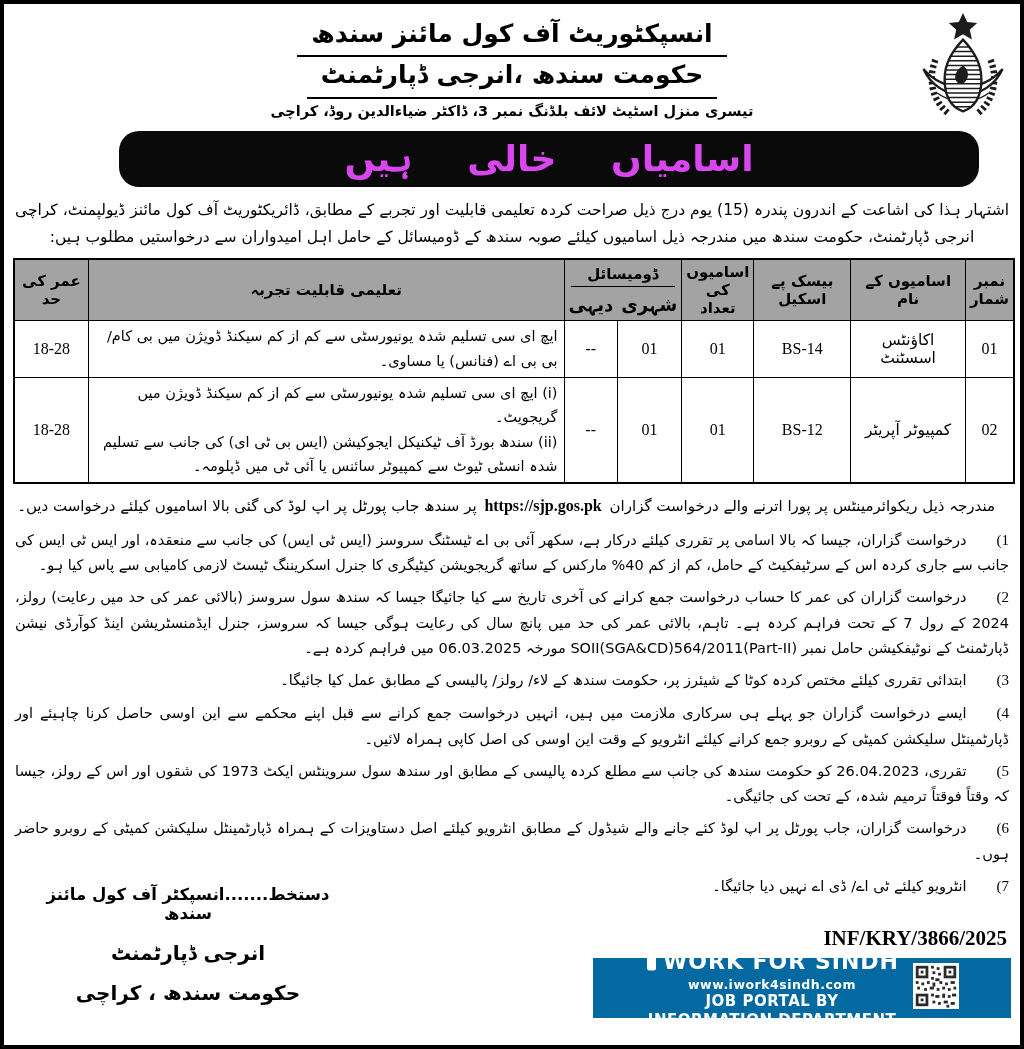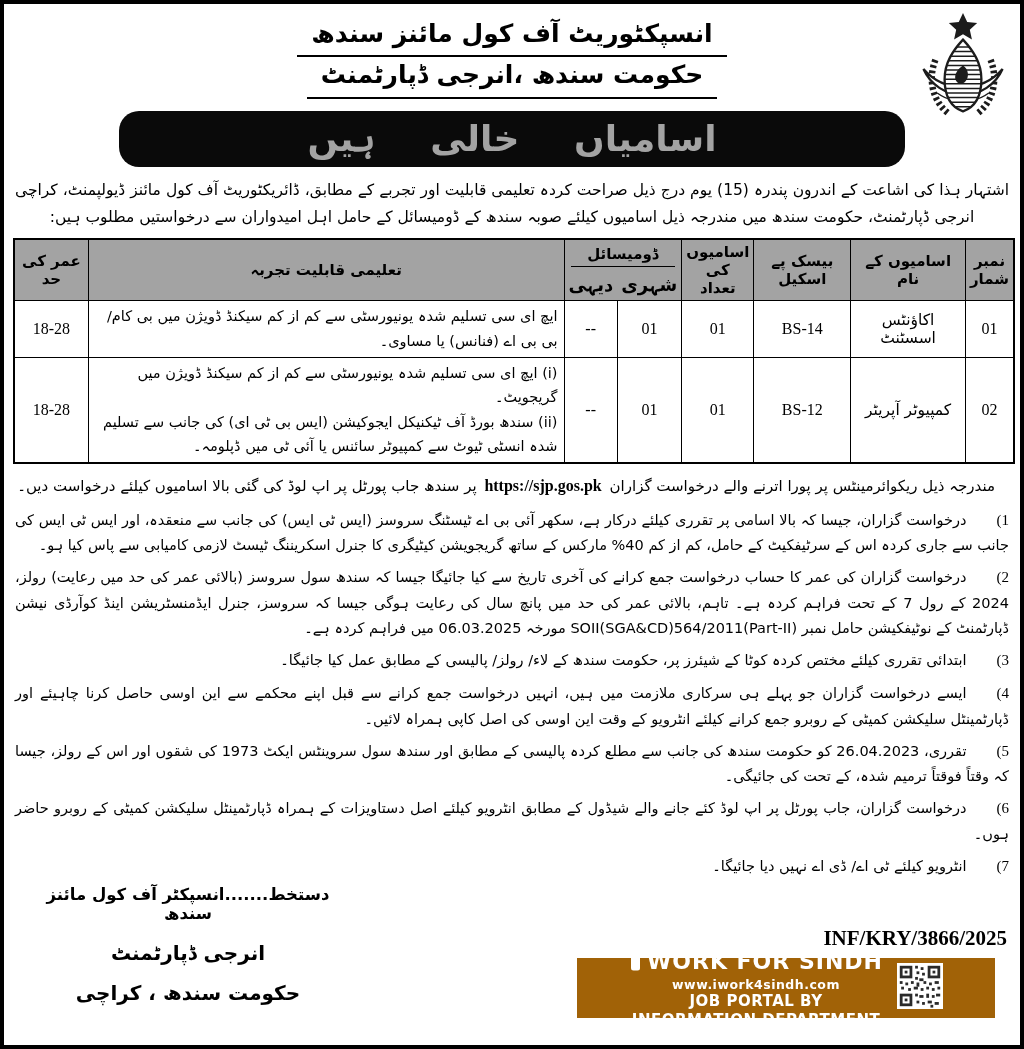--- a/index.html
+++ b/index.html
@@ -12,22 +12,22 @@
   .header{ text-align:center; position:relative; padding-top:6px; }
   .hline{ display:block; }
   .htitle{
     display:inline-block; font-size:25px; font-weight:bold; line-height:1.45;
     border-bottom:2px solid #000; padding:0 14px 3px 14px; direction:rtl;
   }
   .haddr{ font-size:14.5px; font-weight:bold; margin-top:4px; direction:rtl; }
   .emblem{ position:absolute; top:2px; right:2px; }
   
   .vacancy-banner{
-    margin:12px 0 10px 106px; width:786px; height:56px; background:#0a0a0a;
-    border-radius:20px; color:#a3a3a3; display:flex; align-items:center; justify-content:center;
+    margin:12px 0 10px 106px; width:860px; height:56px; background:#0a0a0a;
+    border-radius:20px; color:#d946ef; display:flex; align-items:center; justify-content:center;
     direction:rtl;
   }
   .vacancy-banner span{ font-size:36px; font-weight:bold; word-spacing:42px; letter-spacing:2px; }
   
   .intro{
     direction:rtl; font-size:15.5px; line-height:1.8; text-align:justify;
     text-align-last:center; margin:2px 2px 6px 2px;
   }
   
   table{ width:1002px; border-collapse:collapse; direction:rtl; }
@@ -57,37 +57,38 @@
   .footer{ position:absolute; left:9px; right:9px; bottom:6px; height:166px; }
   .signature{ position:absolute; left:10px; top:12px; width:330px; text-align:center; direction:rtl; }
   .sig-line1{ font-size:16.5px; font-weight:bold; margin-bottom:18px; }
   .sig-line2{ font-size:20px; font-weight:bold; margin-bottom:16px; }
   .sig-line3{ font-size:20px; font-weight:bold; }
   .ref-no{
     position:absolute; right:4px; top:53px; font-family:"Liberation Serif", serif;
     font-weight:bold; font-size:21px;
   }
   .gray-banner{
-    position:absolute; right:16px; top:85px; width:418px; height:60px; background:#a16207;
+    position:absolute; right:0; top:85px; width:418px; height:60px; background:#0369a1;
     color:#fff; display:flex; align-items:center; justify-content:center; gap:14px;
   }
   .gb-text{ text-align:center; }
   .gb-row1{ display:flex; align-items:center; justify-content:center; gap:5px; }
   .gb-title{ font-size:22px; font-weight:800; letter-spacing:1px; white-space:nowrap; }
   .gb-site{ font-size:12.5px; font-weight:bold; letter-spacing:.5px; margin-top:1px; }
   .gb-sub{ font-size:15px; font-weight:bold; letter-spacing:.5px; line-height:1.25; }
 </style>
 </head>
 <body>
 
 <div class="page">
 
   <div class="header">
     <span class="hline"><span class="htitle">انسپکٹوریٹ آف کول مائنز سندھ</span></span>
     <span class="hline"><span class="htitle">حکومت سندھ ،انرجی ڈپارٹمنٹ</span></span>
+    <div class="haddr">تیسری منزل اسٹیٹ لائف بلڈنگ نمبر 3، ڈاکٹر ضیاءالدین روڈ، کراچی</div>
 
     <div class="emblem">
       <svg width="92" height="116" viewBox="0 0 100 126" xmlns="http://www.w3.org/2000/svg">
 
         <path d="M50 1 l4.6 9.8 10.8 1.2 -8 7.2 2.3 10.6 -9.7-5.6 -9.7 5.6 2.3-10.6 -8-7.2 10.8-1.2 Z" fill="#1c1c1c"></path>
 
         <path d="M20 52 C12 72 16 96 34 110" fill="none" stroke="#1c1c1c" stroke-width="7" stroke-dasharray="3 3"></path>
         <path d="M80 52 C88 72 84 96 66 110" fill="none" stroke="#1c1c1c" stroke-width="7" stroke-dasharray="3 3"></path>
 
         <path d="M7 62 A47 47 0 0 0 93 62 A57 57 0 0 1 7 62 Z" fill="#ffffff" stroke="#1c1c1c" stroke-width="2.5"></path>

